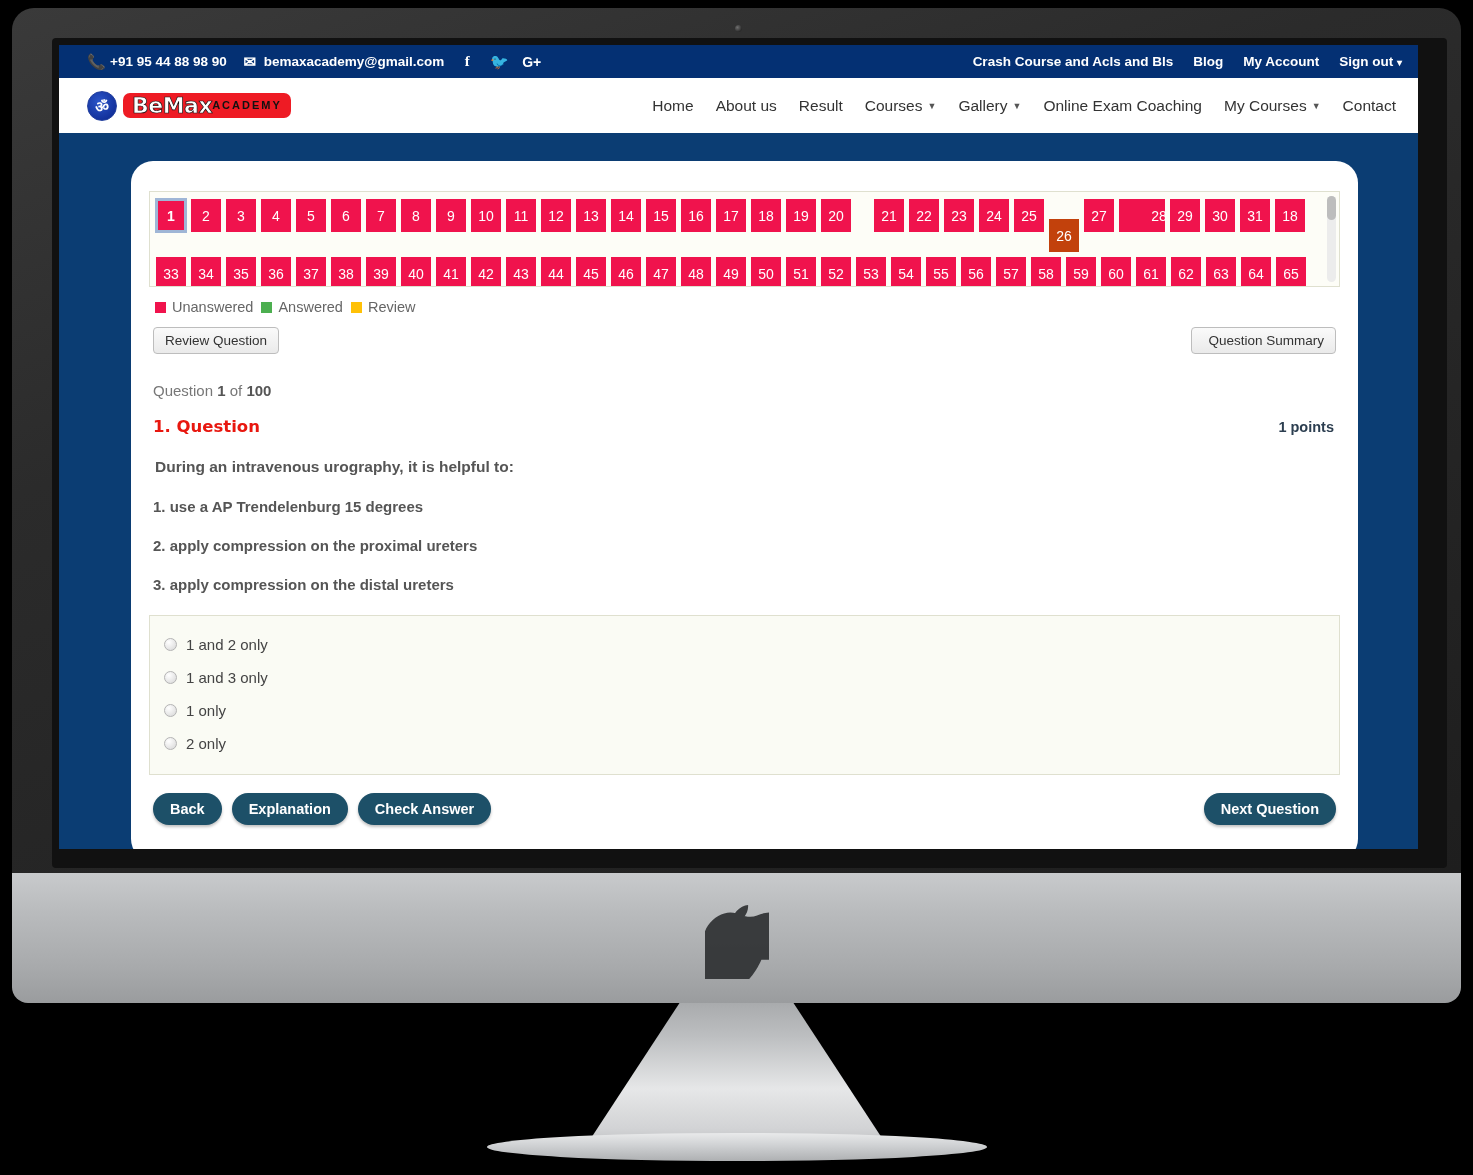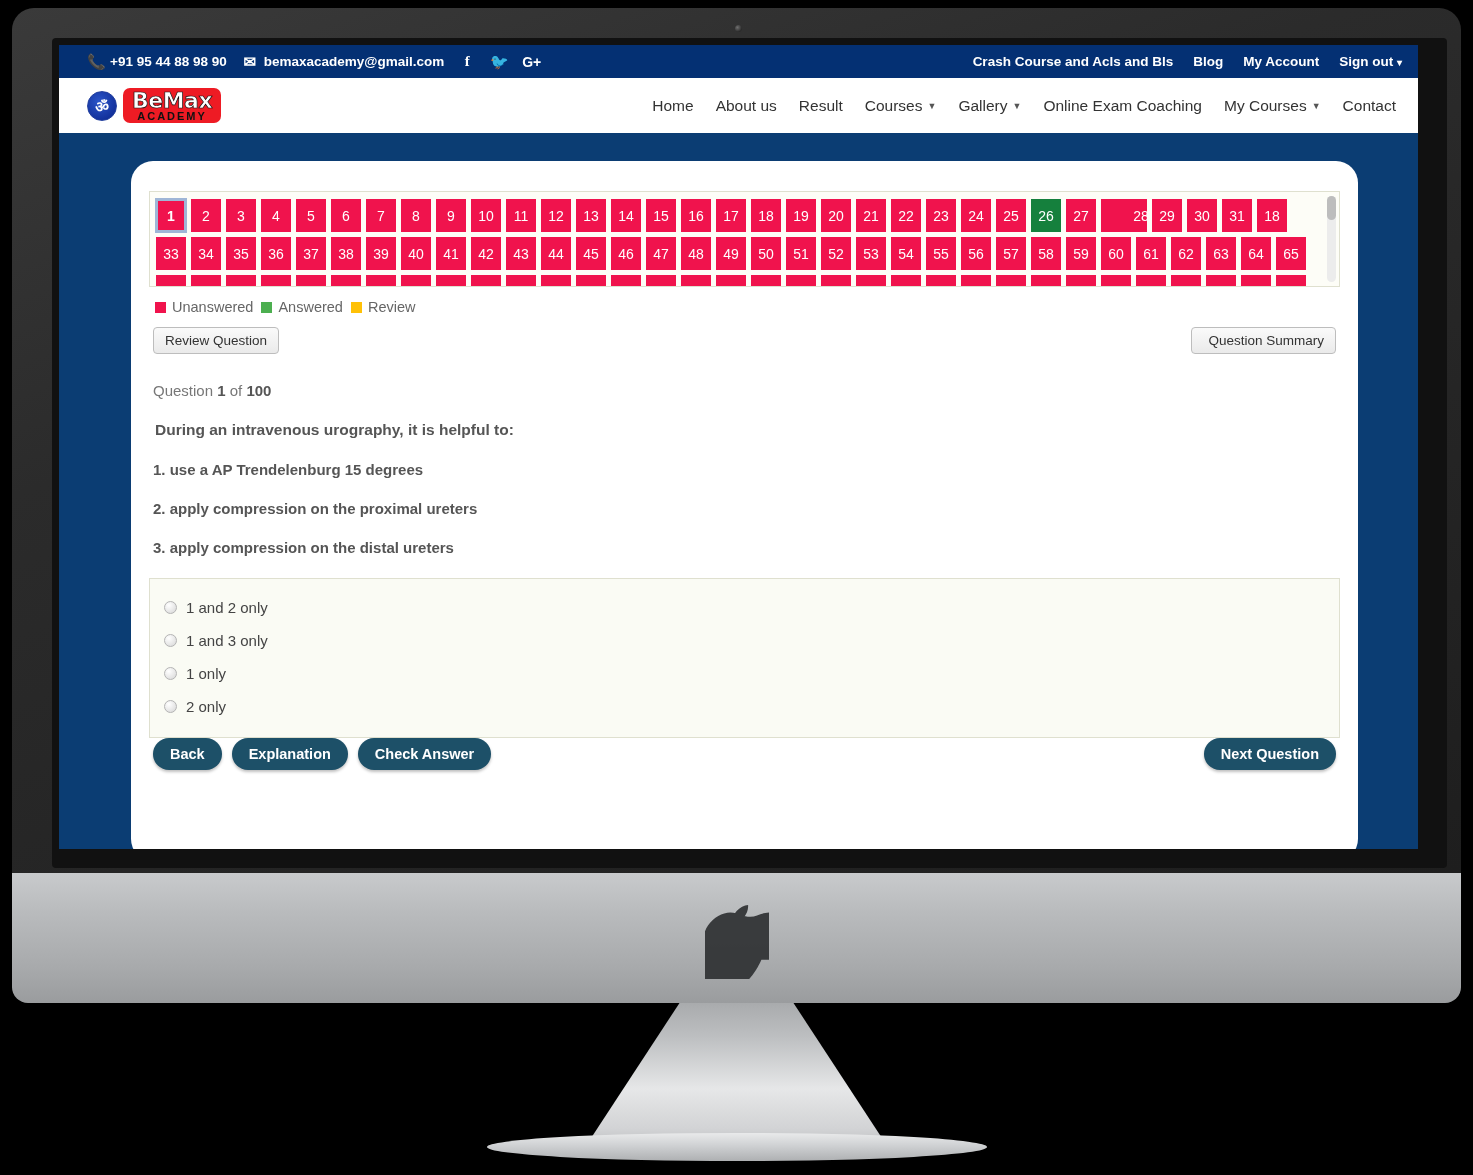--- a/index.html
+++ b/index.html
@@ -93,21 +93,21 @@
     background: radial-gradient(circle at 40% 35%, #2b55c9, #12309a 75%);
     position: relative;
     display: flex; align-items: center; justify-content: center;
     color: #fff; font-size: 15px; font-weight: bold;
     font-family: "Liberation Serif", serif;
     border: 1px solid #23409e;
   }
   .logo-badge {
     background: #ee1b24; border-radius: 7px;
     padding: 2px 9px 1px; color: #fff;
-    display: flex; flex-direction: column; align-items: center; line-height: 1;
+    display: flex; flex-direction: row; align-items: center; line-height: 1;
   }
   .logo-badge .main {
     font-family: "DejaVu Sans", sans-serif;
     font-size: 22px; font-weight: bold; letter-spacing: -.5px;
     -webkit-text-stroke: .7px #111;
   }
   .logo-badge .sub {
     font-size: 11px; font-weight: bold; letter-spacing: 2px;
     color: #111; margin-top: -1px;
   }
@@ -191,21 +191,21 @@
   .opt { display: flex; align-items: center; gap: 9px; padding: 8px 0; cursor: pointer; }
   .radio {
     width: 13px; height: 13px; border-radius: 50%;
     border: 1px solid #b4b4b4;
     background: radial-gradient(circle at 35% 30%, #fff, #dcdcdc 85%);
     flex: none;
   }
   .opt span { color: #444; font-size: 15px; }
 
   
-  .bottomrow { display: flex; align-items: center; gap: 10px; padding: 0 4px; }
+  .bottomrow { display: flex; align-items: center; gap: 10px; margin-top: 18px; padding: 0 4px; }
   .btn-dark {
     background: #1d5068; color: #fff; border: 0; border-radius: 16px;
     padding: 8px 17px; font-size: 14.5px; font-weight: bold; cursor: pointer;
     font-family: "Liberation Sans", sans-serif;
     box-shadow: 0 2px 3px rgba(0,0,0,.25);
   }
 </style>
 </head>
 <body>
 
@@ -302,26 +302,26 @@
                 <button class="qcell" style="background: rgb(240, 19, 77);">11</button>
                 <button class="qcell" style="background: rgb(240, 19, 77);">12</button>
                 <button class="qcell" style="background: rgb(240, 19, 77);">13</button>
                 <button class="qcell" style="background: rgb(240, 19, 77);">14</button>
                 <button class="qcell" style="background: rgb(240, 19, 77);">15</button>
                 <button class="qcell" style="background: rgb(240, 19, 77);">16</button>
                 <button class="qcell" style="background: rgb(240, 19, 77);">17</button>
                 <button class="qcell" style="background: rgb(240, 19, 77);">18</button>
                 <button class="qcell" style="background: rgb(240, 19, 77);">19</button>
                 <button class="qcell" style="background: rgb(240, 19, 77);">20</button>
-                <button class="qcell" style="background: rgb(240, 19, 77);">21</button>
+                <button class="qcell" style="background: rgb(240, 19, 77); margin-left: 18px;">21</button>
                 <button class="qcell" style="background: rgb(240, 19, 77);">22</button>
                 <button class="qcell" style="background: rgb(240, 19, 77);">23</button>
                 <button class="qcell" style="background: rgb(240, 19, 77);">24</button>
                 <button class="qcell" style="background: rgb(240, 19, 77);">25</button>
-                <button class="qcell" style="background: #15803d;">26</button>
+                <button class="qcell" style="background: #c2410c; margin-top: 20px;">26</button>
                 <button class="qcell" style="background: rgb(240, 19, 77);">27</button>
                 <button class="qcell" style="background: rgb(240, 19, 77); padding-left: 40px;">28</button>
                 <button class="qcell" style="background: rgb(240, 19, 77);">29</button>
                 <button class="qcell" style="background: rgb(240, 19, 77);">30</button>
                 <button class="qcell" style="background: rgb(240, 19, 77);">31</button>
                 <button class="qcell" style="background: rgb(240, 19, 77);">18</button>
                 <button class="qcell" style="background: rgb(240, 19, 77);">33</button>
                 <button class="qcell" style="background: rgb(240, 19, 77);">34</button>
                 <button class="qcell" style="background: rgb(240, 19, 77);">35</button>
                 <button class="qcell" style="background: rgb(240, 19, 77);">36</button>
@@ -414,20 +414,24 @@
             <button class="btn-gray spacer">Question Summary</button>
           </div>
 
           <div class="qmeta">
             <span>Question</span>
             <b>1</b>
             <span>of</span>
             <b>100</b>
           </div>
 
+          <div class="qhead">
+            <div class="t">1. Question</div>
+            <div class="pts">1 points</div>
+          </div>
 
           <div class="qtext">During an intravenous urography, it is helpful to:</div>
 
           <div class="stmt">1. use a AP Trendelenburg 15 degrees</div>
           <div class="stmt">2. apply compression on the proximal ureters</div>
           <div class="stmt">3. apply compression on the distal ureters</div>
 
           <div class="opts">
             <label class="opt">
               <span class="radio"></span>

